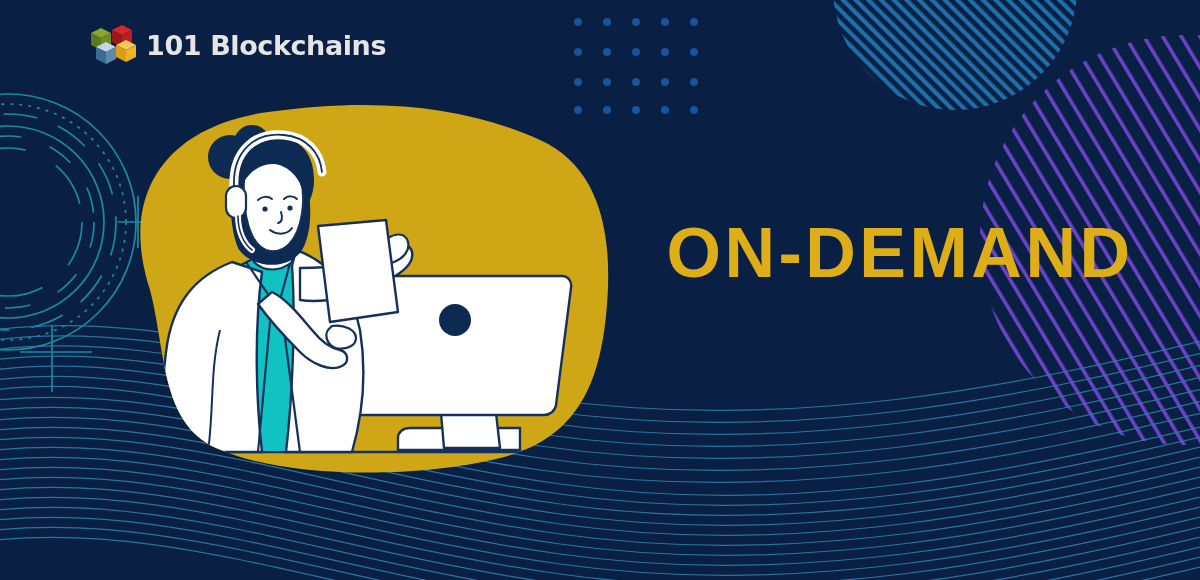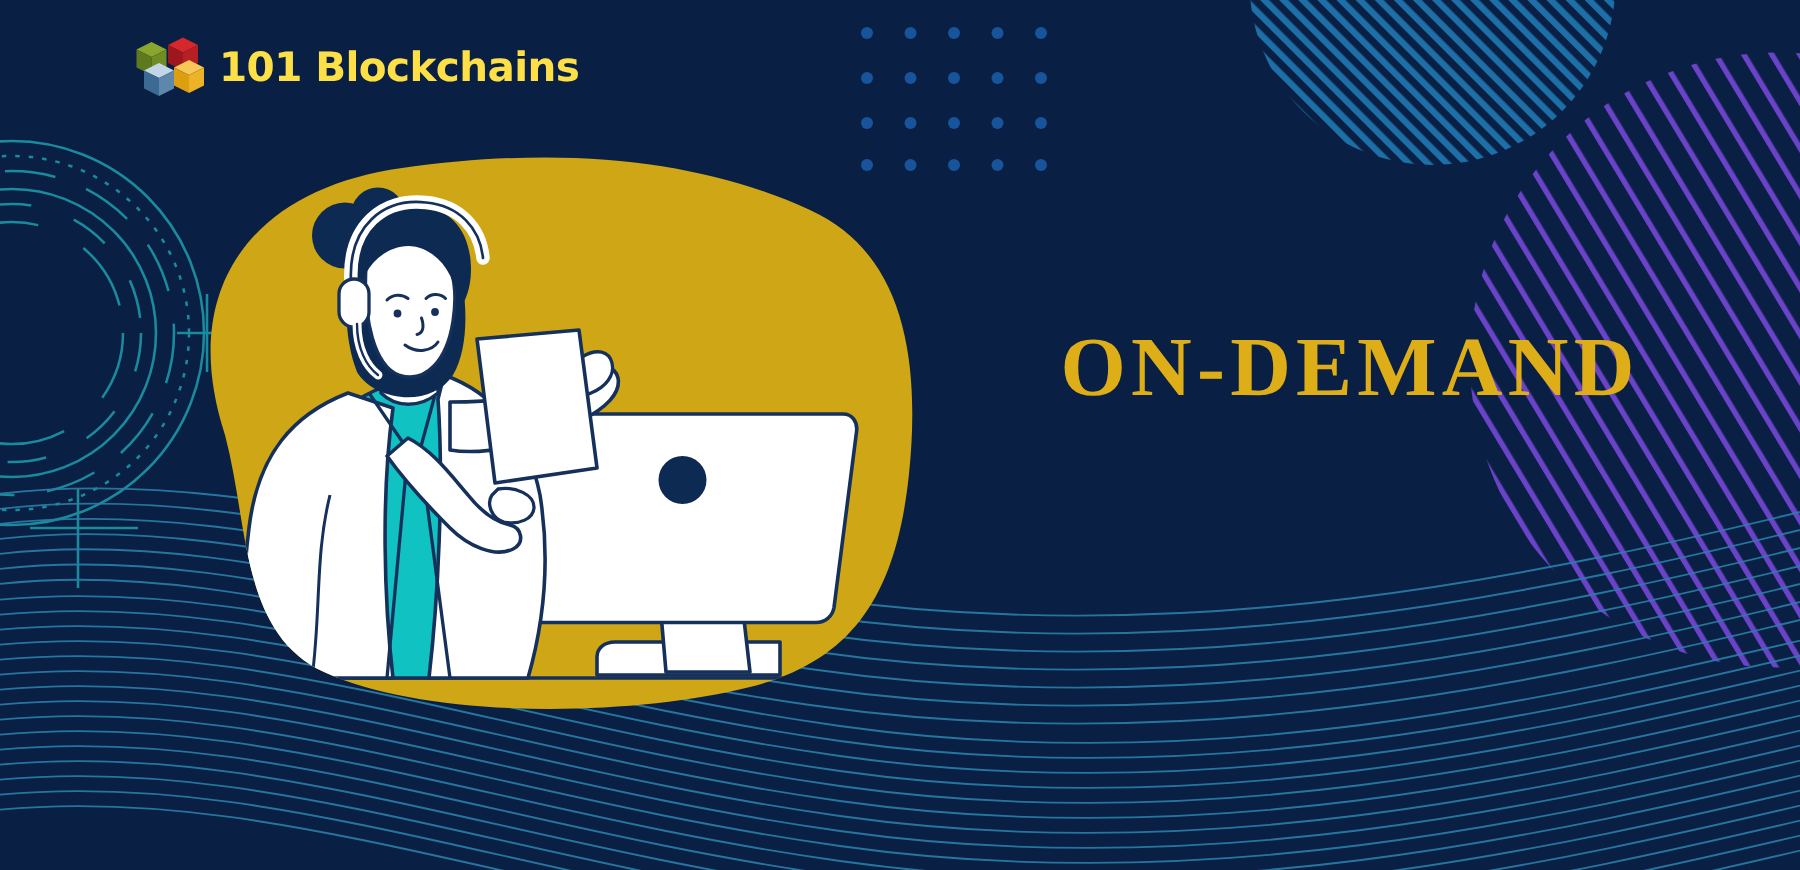--- a/index.html
+++ b/index.html
@@ -29,42 +29,42 @@
     position: absolute;
     left: 88px;
     top: 22px;
     display: flex;
     align-items: center;
     gap: 10px;
     z-index: 40;
   }
   #logo-mark { width: 48px; height: 46px; display: block; }
   #logo-text {
-    color: #fde047;
+    color: #e5e5e5;
     font-size: 27px;
     font-weight: bold;
     letter-spacing: -0.4px;
     font-family: "DejaVu Sans", sans-serif;
     white-space: nowrap;
     line-height: 1;
   }
   
   #headline {
     position: absolute;
     left: 620px;
     top: 212px;
     width: 560px;
     text-align: center;
     z-index: 35;
   }
   #headline .hl-line {
     color: #ddae17;
-    font-family: Liberation Serif, serif;
+    font-family: Liberation Sans, sans-serif;
     font-weight: bold;
-    font-size: 56px;
+    font-size: 70px;
     line-height: 1.18;
     letter-spacing: 3.5px;
     white-space: nowrap;
     display: block;
   }
 </style>
 </head>
 <body>
 
 <div id="banner">

